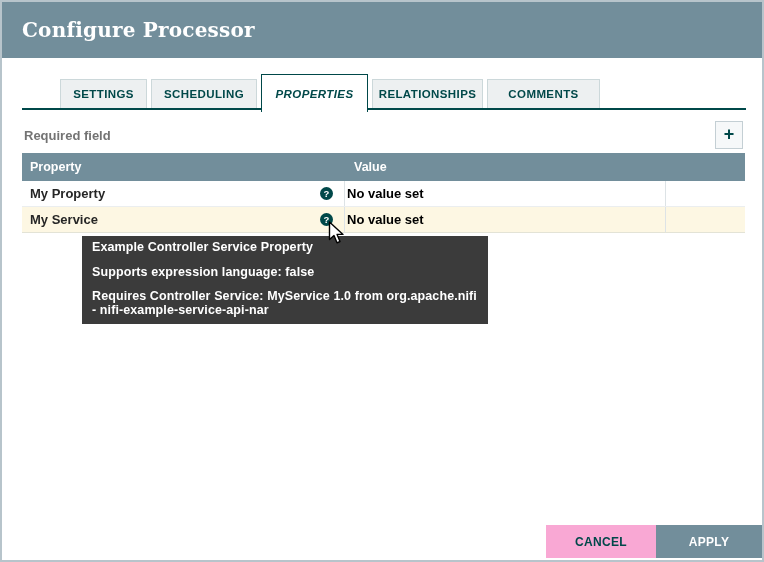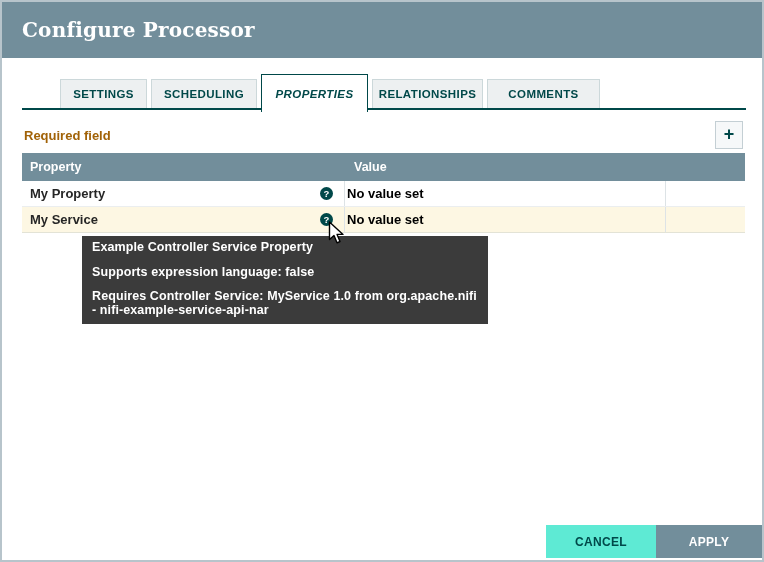--- a/index.html
+++ b/index.html
@@ -26,21 +26,21 @@
     color:#004849;font-size:11.5px;font-weight:bold;letter-spacing:.4px;
     display:flex;align-items:center;justify-content:center;cursor:pointer;
   }
   .tab.t1{width:87px;} .tab.t2{width:106px;} .tab.t3{width:107px;font-style:italic;}
   .tab.t4{width:111px;} .tab.t5{width:113px;}
   .tab.active{
     z-index:2;margin-top:1px;height:38px;
     background:#ffffff;border:1px solid #004849;border-bottom:none;
   }
   
-  .required-label{position:absolute;left:22px;top:126px;font-size:13px;font-weight:bold;color:#a16207;}
+  .required-label{position:absolute;left:22px;top:126px;font-size:13px;font-weight:bold;color:#737373;}
   .add-btn{
     position:absolute;left:713px;top:119px;width:28px;height:28px;
     background:#f6f8f9;border:1px solid #c4cfd4;
     display:flex;align-items:center;justify-content:center;cursor:pointer;
   }
   .add-btn span{color:#004849;font-size:18px;font-weight:bold;line-height:1;margin-top:-2px;}
   
   .ptable{position:absolute;left:20px;top:151px;width:723px;font-size:13px;}
   .thead{
     display:grid;grid-template-columns:322px 321px 80px;height:28px;
@@ -69,21 +69,21 @@
   .tooltip p{margin:0 0 11px 0;}
   .tooltip p:last-child{margin-bottom:0;}
   
   .cursor{position:absolute;left:326px;top:219px;z-index:9;pointer-events:none;}
   
   .btn{
     position:absolute;bottom:2px;height:33px;border:none;
     font-family:"Liberation Sans",sans-serif;font-size:12px;font-weight:bold;letter-spacing:.3px;
     display:flex;align-items:center;justify-content:center;cursor:pointer;
   }
-  .btn-cancel{right:106px;width:110px;background:#5eead4;color:#004849;}
+  .btn-cancel{right:106px;width:110px;background:#f9a8d4;color:#004849;}
   .btn-apply{right:0;width:106px;background:#728E9B;color:#ffffff;}
 </style>
 </head>
 <body>
 
 <div class="dialog">
 
   <div class="dlg-header">
     <div class="dlg-title">Configure Processor</div>
   </div>

